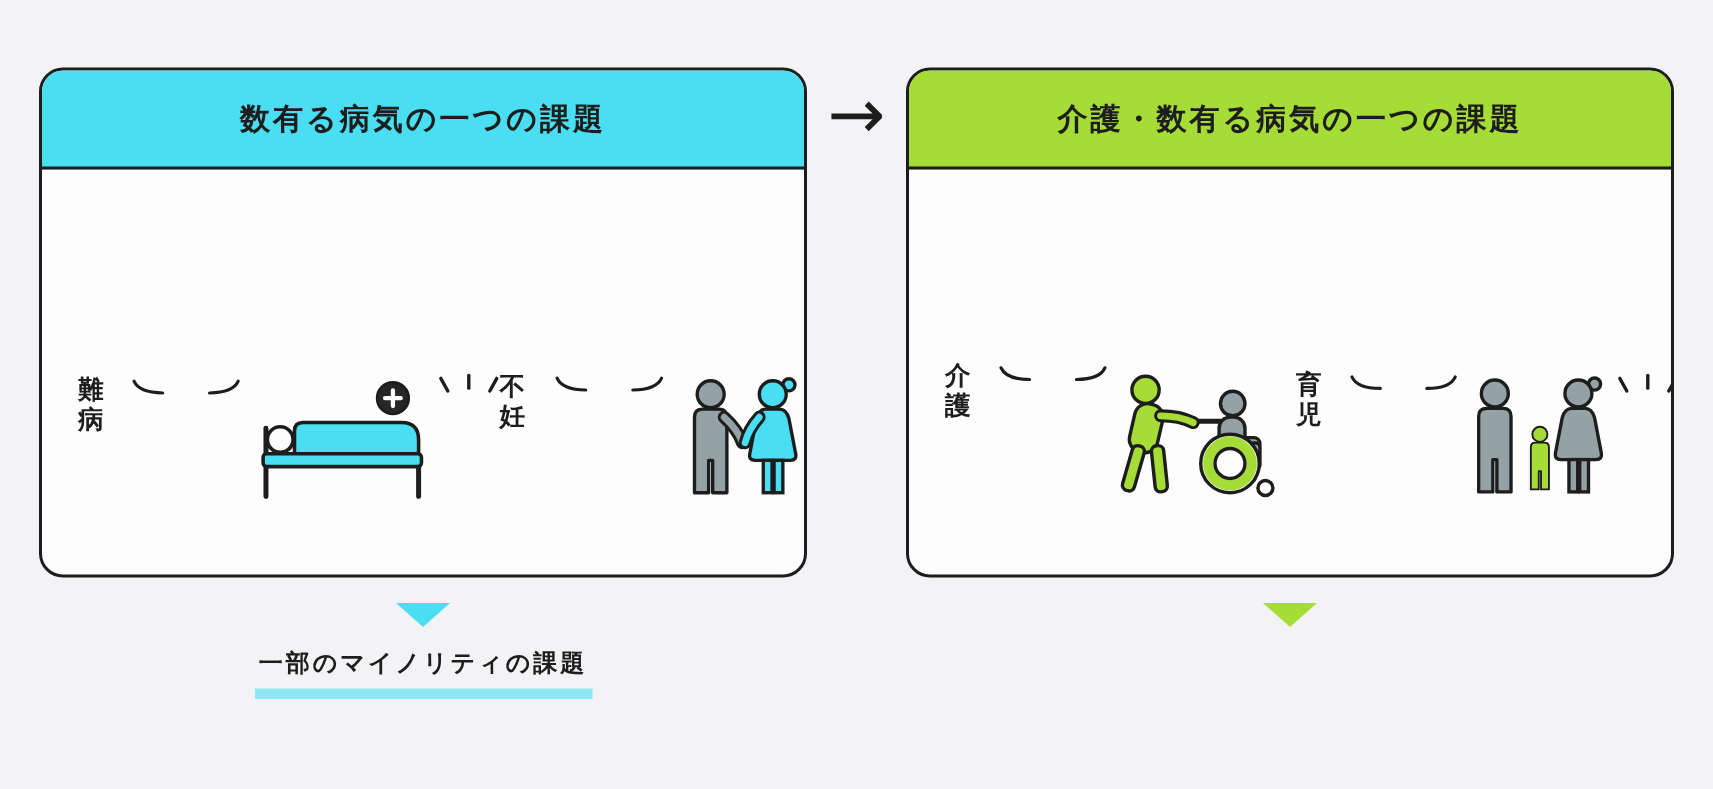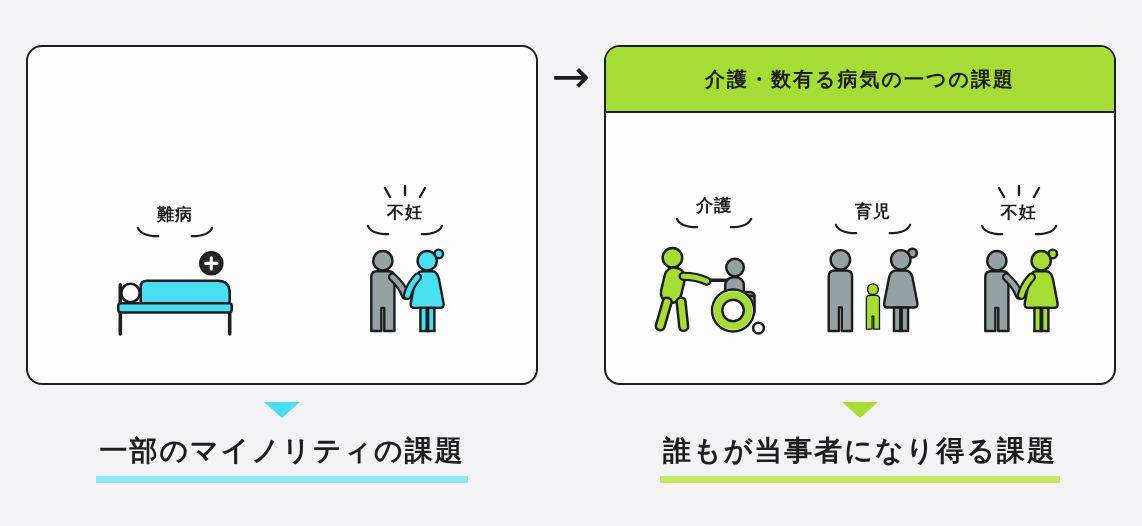--- a/index.html
+++ b/index.html
@@ -21,36 +21,36 @@
     height:66px;flex:0 0 66px;display:flex;align-items:center;justify-content:center;
     border-bottom:2.5px solid #1d1d1d;
     font-size:20px;font-weight:700;letter-spacing:2px;
   }
   .panel-header.cyan{background:#4adef2}
   .panel-header.green{background:#a5dc35}
   .panel-body{
     flex:1;display:flex;justify-content:space-around;align-items:flex-end;
     padding:0 24px 46px;
   }
-  .item{display:flex;flex-direction:column;align-items:center}
+  .item{display:flex;flex-direction:row;align-items:flex-start}
   .item-label{font-size:17px;font-weight:700;letter-spacing:1px;line-height:1.2}
   .marks{margin-bottom:3px}
   .bracket{margin-top:2px;margin-bottom:11px}
   .arrow-cell{
     width:66px;padding-top:8px;text-align:center;
     font-size:46px;font-weight:400;line-height:1;
   }
   .pointer{
     width:0;height:0;
     border-left:18px solid transparent;border-right:18px solid transparent;
     margin:17px auto 14px;
   }
   .pointer.cyan{border-top:16px solid #4adef2}
   .pointer.green{border-top:16px solid #a5dc35}
-  .conclusion{font-size:28px;font-weight:700;letter-spacing:2px;text-align:center}
+  .conclusion{font-size:16px;font-weight:700;letter-spacing:2px;text-align:center}
   .hl{display:inline-block;padding:0 3px 6px;border-bottom:7px solid}
   .hl.cyan{border-color:#8ce9f4}
   .hl.green{border-color:#c3e862}
   .icon{display:block}
   .stroke-d{stroke:#1d1d1d;stroke-width:2.5;stroke-linejoin:round}
   .arm-o{stroke:#1d1d1d;stroke-width:9.5;fill:none;stroke-linecap:round}
   .arm-i{stroke:currentColor;stroke-width:5;fill:none;stroke-linecap:round}
   .deco{stroke:#1d1d1d;stroke-width:2.4;fill:none;stroke-linecap:round}
   .hidden-defs{position:absolute;width:0;height:0;overflow:hidden}
 </style>
@@ -71,20 +71,21 @@
       <rect x="79" y="62" width="6.5" height="24" fill="currentColor" stroke="#1d1d1d" stroke-width="2.5"></rect>
     </g>
     <polygon id="star-blob" stroke-linejoin="round" points="30,0 21.3,5.7 26,15 15.6,15.6 15,26 5.7,21.3 0,30 -5.7,21.3 -15,26 -15.6,15.6 -26,15 -21.3,5.7 -30,0 -21.3,-5.7 -26,-15 -15.6,-15.6 -15,-26 -5.7,-21.3 0,-30 5.7,-21.3 15,-26 15.6,-15.6 26,-15 21.3,-5.7"></polygon>
   </defs>
 </svg>
 
 <div class="canvas">
 
   <div class="column">
     <div class="panel">
+      <div class="panel-header cyan">数有る病気の一つの課題</div>
       <div class="panel-body">
 
         <div class="item">
           <div class="item-label">難病</div>
           <svg class="bracket" viewBox="0 0 90 14" width="84" height="13">
             <path class="deco" d="M5,2 Q9,11 27,11"></path>
               <path class="deco" d="M85,2 Q81,11 63,11"></path>
           </svg>
           <svg class="icon" viewBox="0 0 135 85" width="138" height="87">
             <circle cx="103" cy="13" r="11" fill="#262626" stroke="#1d1d1d" stroke-width="2"></circle>
@@ -197,18 +198,15 @@
             <g style="color:#a5dc35">
                 <path class="arm-o" d="M68,30 Q60,39 57.5,49"></path>
                 <path class="arm-i" d="M68,30 Q60,39 57.5,49"></path>
               </g>
           </svg>
         </div>
 
       </div>
     </div>
     <div class="pointer green"></div>
-    <div class="conclusion">
-      <span class="hl green">誰もが当事者になり得る課題</span>
-    </div>
   </div>
 
 </div>
 
 </body></html>

